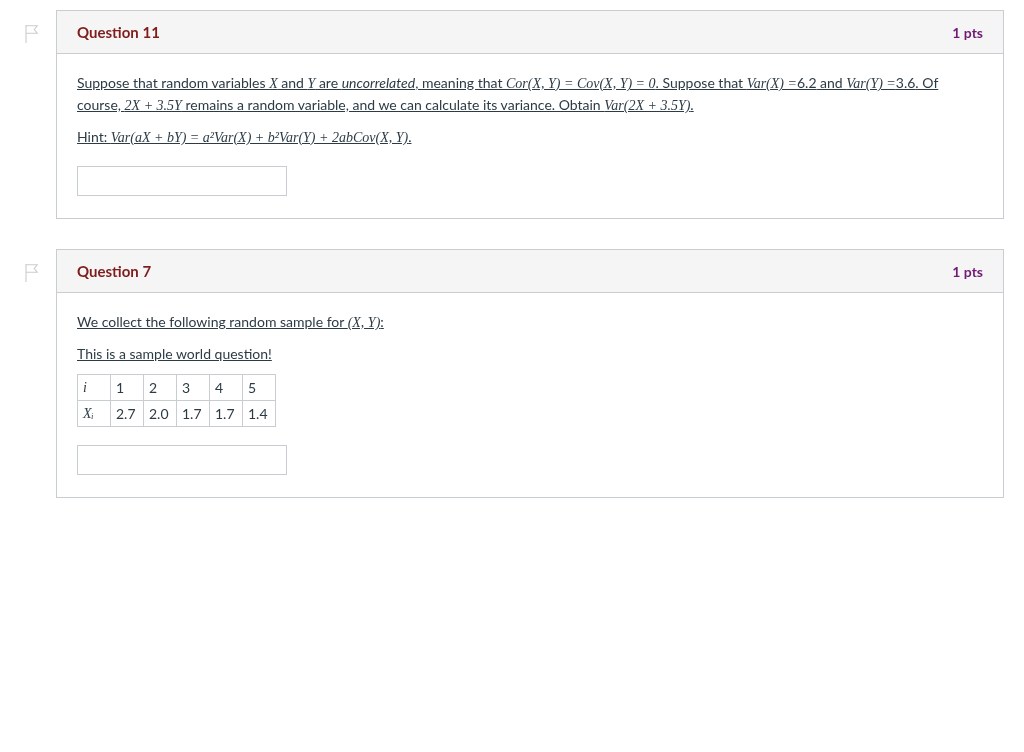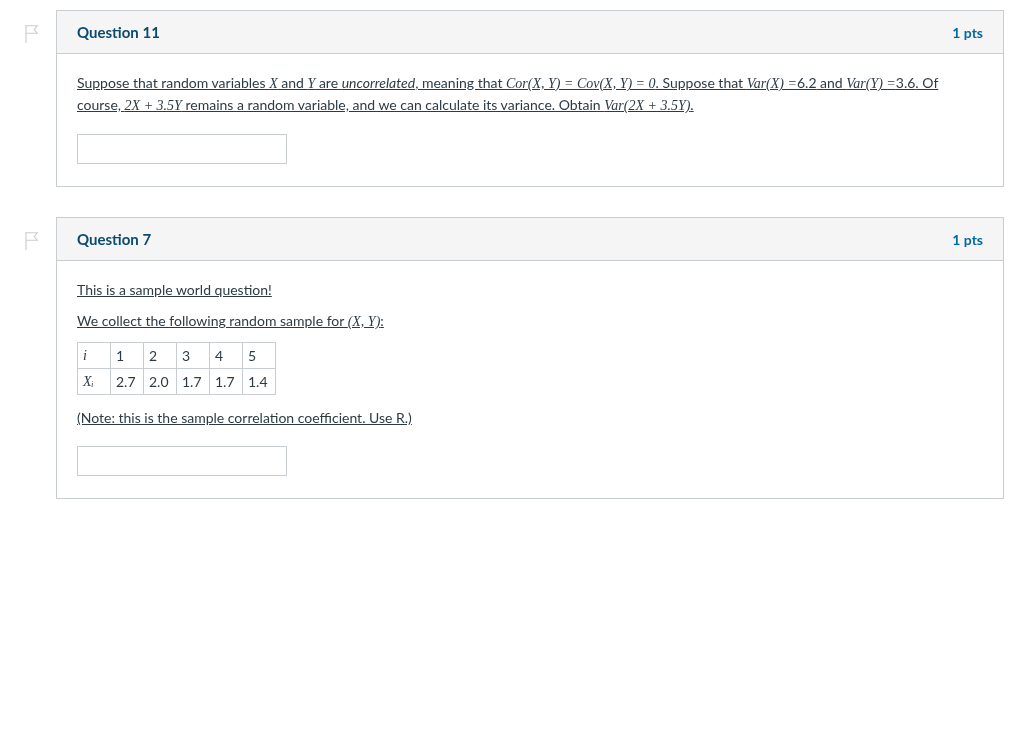--- a/index.html
+++ b/index.html
@@ -20,26 +20,26 @@
     display: flex;
     justify-content: space-between;
     align-items: center;
     padding: 12px 20px;
     border-bottom: 1px solid #c7cdd1;
     background: #f5f5f5;
   }
   .question-title {
     font-weight: 700;
     font-size: 15px;
-    color: #0c4a6e;
+    color: #7f1d1d;
   }
   .question-points {
     font-weight: 700;
     font-size: 14px;
-    color: #0369a1;
+    color: #701a75;
   }
   .question-body {
     padding: 18px 20px 22px 20px;
     line-height: 1.5;
     color: #2d3b45;
   }
   .question-body p {
     margin: 0 0 10px 0;
     text-decoration: underline;
   }
@@ -87,55 +87,57 @@
       </svg>
   </span>
   <div class="question-header">
     <span class="question-title">Question 11</span>
     <span class="question-points">1 pts</span>
   </div>
   <div class="question-body">
     <p>
       <span>Suppose that random variables </span><span class="math-i">X</span><span> and </span><span class="math-i">Y</span><span> are </span><em>uncorrelated</em><span>, meaning that </span><span class="math-i">Cor(X, Y) = Cov(X, Y) = 0</span><span>. Suppose that </span><span class="math-i">Var(X) =</span><span>6.2</span><span> and </span><span class="math-i">Var(Y) =</span><span>3.6</span><span>. Of course, </span><span class="math-i">2X + 3.5Y</span><span> remains a random variable, and we can calculate its variance. Obtain </span><span class="math-i">Var(2X + 3.5Y)</span><span>.</span>
     </p>
+    <p>
+      <span>Hint: </span><span class="math-i">Var(aX + bY) = a²Var(X) + b²Var(Y) + 2abCov(X, Y)</span><span>.</span>
+    </p>
     <input class="answer-input" type="text" style="">
   </div>
 </div>
 
 <div class="question-block">
   <span class="flag-icon">
     <svg viewBox="0 0 24 28">
         <path d="M4 2 L4 26 M4 3 L19 3 L15 8 L19 13 L4 13" fill="none" stroke="currentColor" stroke-width="1.5"></path>
       </svg>
   </span>
   <div class="question-header">
     <span class="question-title">Question 7</span>
     <span class="question-points">1 pts</span>
   </div>
   <div class="question-body">
-    <p>This is a sample world question!</p>
     <p>
       <span>We collect the following random sample for </span><span class="math-i">(X, Y)</span><span>:</span>
     </p>
+    <p>This is a sample world question!</p>
     <table class="data-tbl">
       <tbody>
           <tr>
         <td class="math-i">i</td>
         <td>1</td>
         <td>2</td>
         <td>3</td>
         <td>4</td>
         <td>5</td>
       </tr>
       <tr>
         <td class="math-i">Xᵢ</td>
         <td>2.7</td>
         <td>2.0</td>
         <td>1.7</td>
         <td>1.7</td>
         <td>1.4</td>
       </tr>
     </tbody>
       </table>
-    <p>(Note: this is the sample correlation coefficient. Use R.)</p>
     <input class="answer-input" type="text" style="">
   </div>
 </div>
 
 </body></html>

